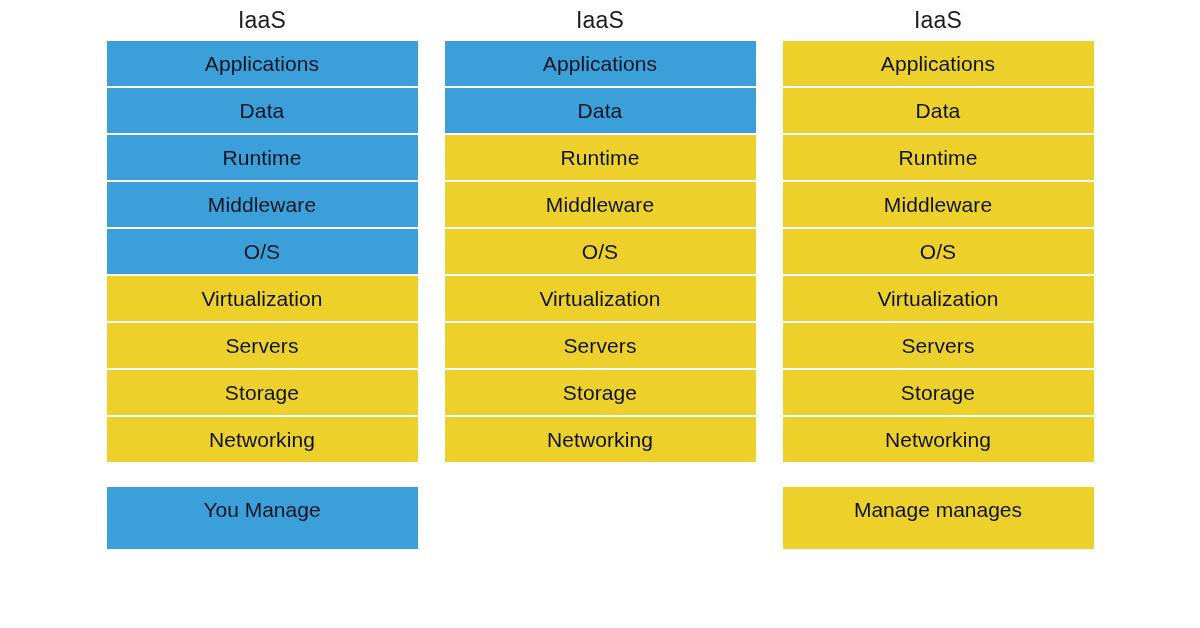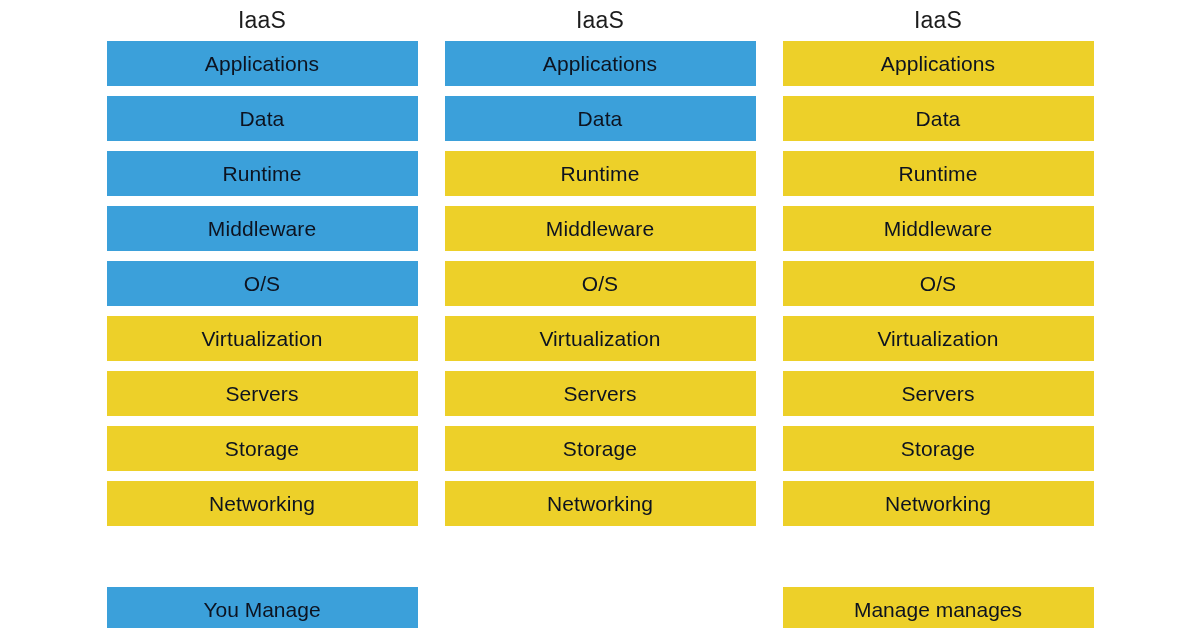--- a/index.html
+++ b/index.html
@@ -49,21 +49,21 @@
     font-size: 23px;
     color: #1c1c1c;
     font-weight: 400;
     letter-spacing: 0.2px;
     user-select: none;
   }
 
   .layer-stack {
     display: flex;
     flex-direction: column;
-    gap: 10px;
+    gap: 2px;
   }
 
   .layer {
     height: 45px;
     line-height: 45px;
     text-align: center;
     font-size: 21px;
     color: #0d1320;
     font-weight: 400;
     letter-spacing: 0.1px;
@@ -74,29 +74,28 @@
 
   .layer.blue  { background: #3ba0da; }
   .layer.yellow{ background: #edd029; }
 
   .legend-slot {
     margin-top: 25px;
     height: 45px;
   }
 
   .legend-bar {
-    height: 46px;
+    height: 62px;
     line-height: 45px;
     text-align: center;
     font-size: 21px;
     color: #0d1320;
     font-weight: 400;
     white-space: nowrap;
     user-select: none;
-    margin-top: 36px;
   }
 
   .legend-bar.blue   { background: #3ba0da; }
   .legend-bar.yellow { background: #edd029; }
   .legend-bar.empty  { background: transparent; }
 </style>
 </head>
 <body>
 
 <div id="diagram">

